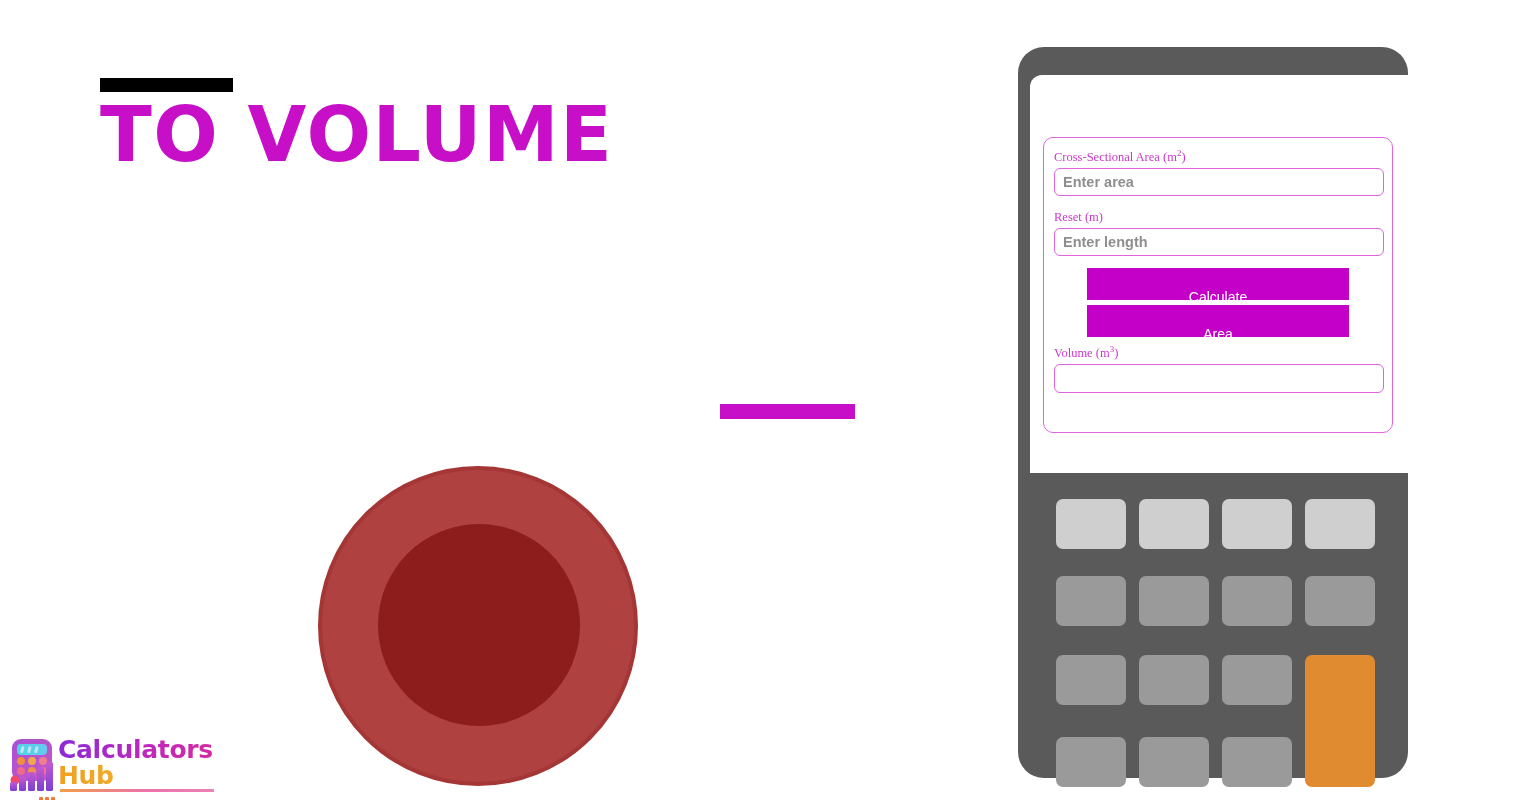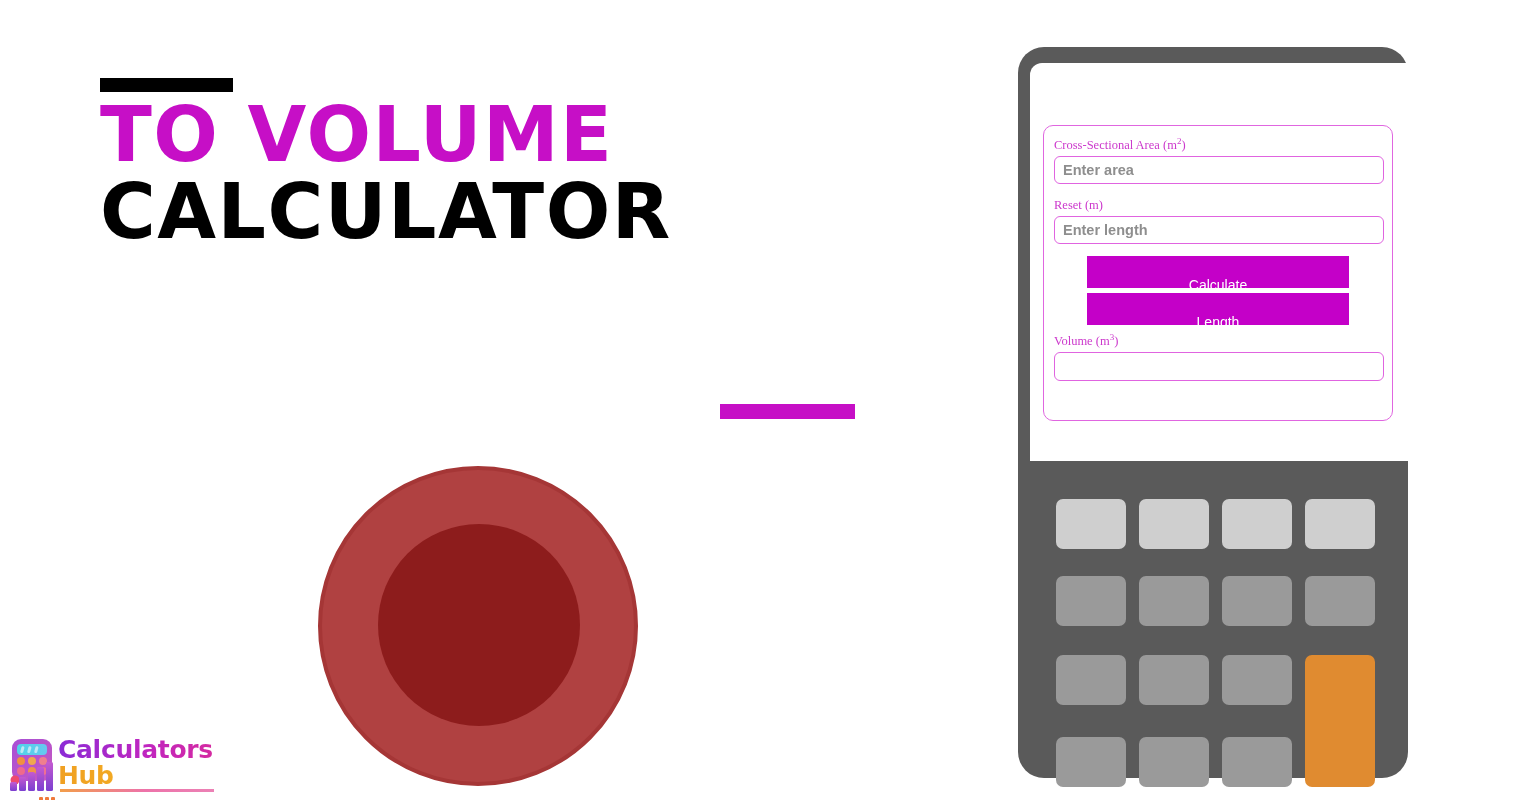--- a/index.html
+++ b/index.html
@@ -132,21 +132,21 @@
   
   #calculator {
     position: absolute;
     left: 1018px; top: 47px;
     width: 390px; height: 731px;
     background: #5a5a5a;
     border-radius: 26px;
   }
   #calculator-screen {
     position: absolute;
-    left: 12px; top: 16px;
+    left: 12px; top: 28px;
     width: 378px; height: 398px;
     background: #ffffff;
     border-top-left-radius: 12px;
   }
 
   #calc-form {
     position: absolute;
     left: 13px; top: 62px;
     width: 350px; height: 296px;
     box-sizing: border-box;
@@ -218,21 +218,20 @@
 </style>
 </head>
 <body>
 
 <div id="hero">
 
   <div class="title-accent-top"></div>
 
   <div id="title-block">
     <div class="title-line magenta">to Volume</div>
-    <div class="title-line black">Calculator</div>
   </div>
 
   <div class="title-accent-bottom"></div>
 
   <div id="cross-section">
     <div class="ring-outer"></div>
     <div class="ring-inner"></div>
   </div>
 
   <div id="logo">
@@ -290,21 +289,21 @@
 
     <div id="calc-form">
 
       <label class="field-label"><span>Cross-Sectional Area (m</span><sup>2</sup><span>)</span></label>
       <input class="text-input" type="text" placeholder="Enter area" style="">
 
       <label class="field-label"><span>Reset (m</span><sup></sup><span>)</span></label>
       <input class="text-input" type="text" placeholder="Enter length" style="">
 
       <button class="action-btn" id="btn-calculate">Calculate</button>
-      <button class="action-btn" id="btn-reset">Length</button>
+      <button class="action-btn" id="btn-reset">Area</button>
 
       <label class="field-label"><span>Volume (m</span><sup>3</sup><span>)</span></label>
       <input class="text-input result" type="text" placeholder="" style="">
     </div>
   </div>
 
   <div id="keypad">
     <div class="key light" style="left:0px;   top:0px;   width:70px; height:50px;"></div>
     <div class="key light" style="left:83px;  top:0px;   width:70px; height:50px;"></div>
     <div class="key light" style="left:166px; top:0px;   width:70px; height:50px;"></div>

